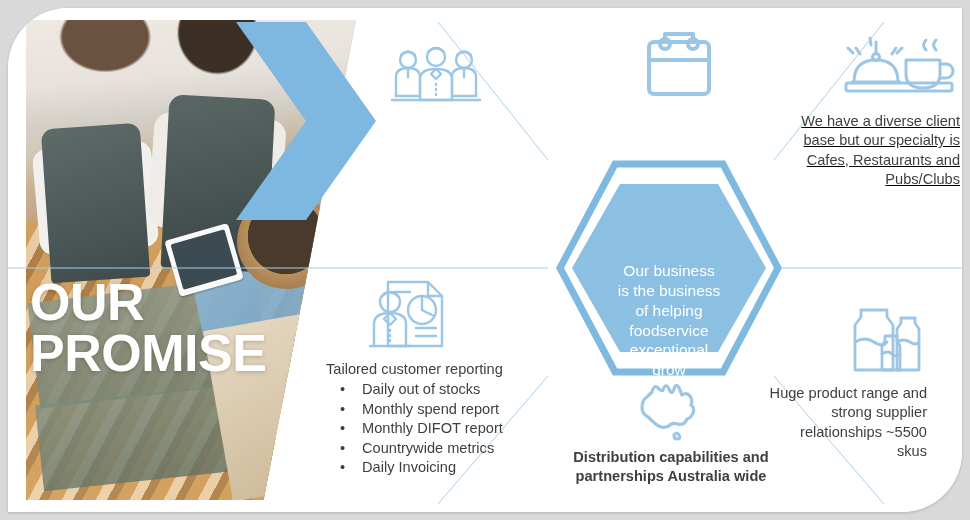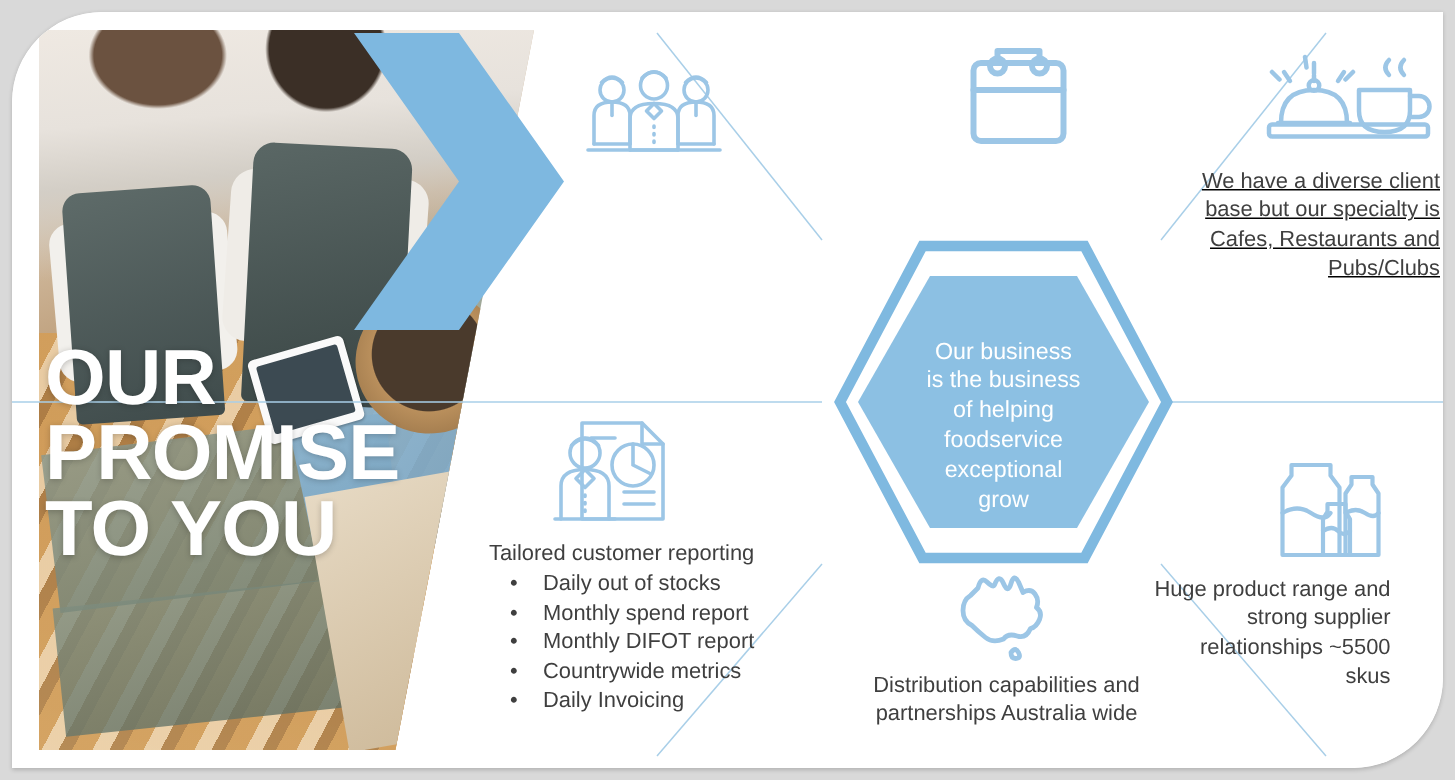--- a/index.html
+++ b/index.html
@@ -182,21 +182,21 @@
     color: #3f3f3f;
     font-size: 14.6px;
     line-height: 1.33;
   }
   .ic { display: block; }
 
   #cell-team       { left: 378px; top: 36px;  width: 200px; }
   #cell-deliver    { left: 596px; top: 20px;  width: 150px; text-align: center; }
   #cell-clients    { left: 772px; top: 22px;  width: 180px; text-align: right; text-decoration: underline; }
   #cell-reporting  { left: 318px; top: 268px; width: 228px; }
-  #cell-dist       { left: 556px; top: 370px; width: 214px; text-align: center; }
+  #cell-dist       { left: 556px; top: 370px; width: 214px; text-align: center; font-weight: bold; }
   #cell-range      { left: 759px; top: 296px; width: 160px; text-align: right; }
 
   #cell-team .ic      { margin: 0 0 10px 2px; }
   #cell-deliver .ic   { margin: 0 auto 6px; }
   #cell-clients .ic   { margin: 0 0 8px auto; }
   #cell-reporting .ic { margin: 0 0 8px 38px; }
   #cell-dist .ic      { margin: 0 auto 4px; }
   #cell-range .ic     { margin: 0 0 6px auto; }
 
   .bullets { list-style: none; margin-top: 1px; }
@@ -234,21 +234,20 @@
           <div class="shirt-r"></div>
           <div class="apron-r"></div>
           <div class="bowl"></div>
           <div class="tablet"></div>
         </div>
       </div>
 
       <div class="promise-title">
         <span>OUR</span>
         <span>PROMISE</span>
-        <span>TO YOU</span>
       </div>
 
       <svg class="chevron" viewBox="0 0 140 198">
         <polygon points="0,0 70,0 140,99 70,198 0,198 70,99" fill="#7eb8e0"></polygon>
       </svg>
 
       <svg class="lines" viewBox="0 0 954 504">
         <g stroke="#a9cfe8" stroke-width="1" fill="none">
           <line x1="540" y1="152" x2="430" y2="14"></line>
           <line x1="766" y1="152" x2="876" y2="14"></line>
@@ -256,21 +255,21 @@
           <line x1="766" y1="368" x2="876" y2="496"></line>
           <line x1="540" y1="260" x2="-4" y2="260"></line>
           <line x1="766" y1="260" x2="958" y2="260"></line>
         </g>
       </svg>
 
       <svg class="hexagon" viewBox="0 0 226 216">
         <polygon points="59,4 167,4 222,108 167,212 59,212 4,108" fill="none" stroke="#7fb9e0" stroke-width="7"></polygon>
         <polygon points="64,24 162,24 210,108 162,192 64,192 16,108" fill="#8cc0e3"></polygon>
       </svg>
-      <div class="hex-text" style="left:548px;top:168px;width:226px;height:216px;">
+      <div class="hex-text" style="left:548px;top:156px;width:226px;height:216px;justify-content:flex-end;">
         <span>Our business</span>
         <span>is the business</span>
         <span>of helping</span>
         <span>foodservice</span>
         <span>exceptional</span>
         <span>grow</span>
       </div>
 
       <div class="cell" id="cell-team">
         <svg class="ic" width="96" height="62" viewBox="0 0 96 62">

